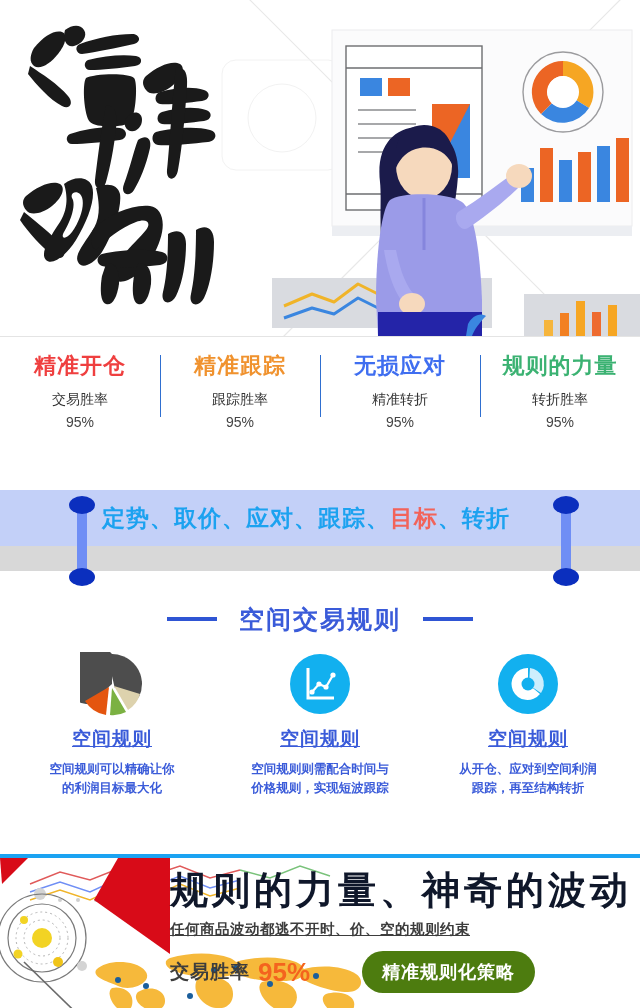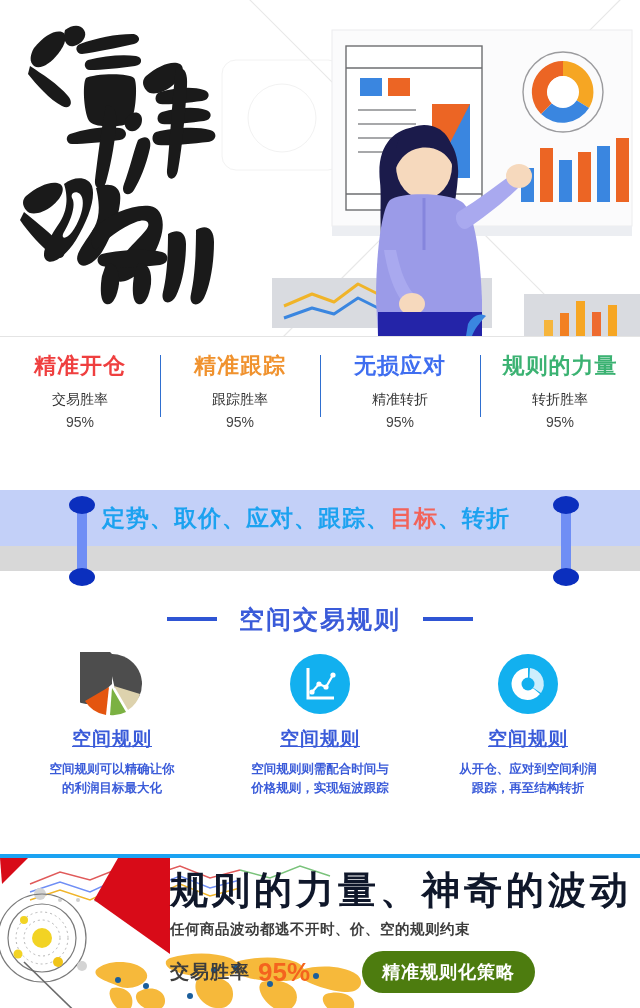--- a/index.html
+++ b/index.html
@@ -81,21 +81,21 @@
     border-top: 4px solid #1ba3f2; background: #fff; overflow: hidden;
   }
   .bottom-art { position: absolute; left: 0; top: 0; width: 420px; height: 154px; }
   .bottom-content { position: absolute; left: 170px; top: 10px; width: 470px; }
   .bottom-title {
     font-size: 38px; font-weight: 700; color: #0f172a; letter-spacing: 4px;
     line-height: 44px; white-space: nowrap;
   }
   .bottom-sub {
     font-size: 14.5px; font-weight: 700; color: #3d3d3d; letter-spacing: 0.5px;
-    margin-top: 8px; white-space: nowrap;
+    margin-top: 8px; white-space: nowrap; text-decoration: underline;
   }
   .bottom-foot { display: flex; align-items: center; margin-top: 12px; }
   .bottom-rate-label { font-size: 19px; font-weight: 700; color: #3d3d3d; letter-spacing: 1px; }
   .bottom-rate-val { font-size: 26px; font-weight: 700; color: #f4641e; margin-left: 8px; }
   .cta {
     margin-left: 52px; background: #4d7c0f; color: #fff; border: none;
     border-radius: 22px; padding: 9px 20px; font-size: 18px; font-weight: 700;
     letter-spacing: 1px; font-family: inherit; cursor: pointer; white-space: nowrap;
   }
 </style>

